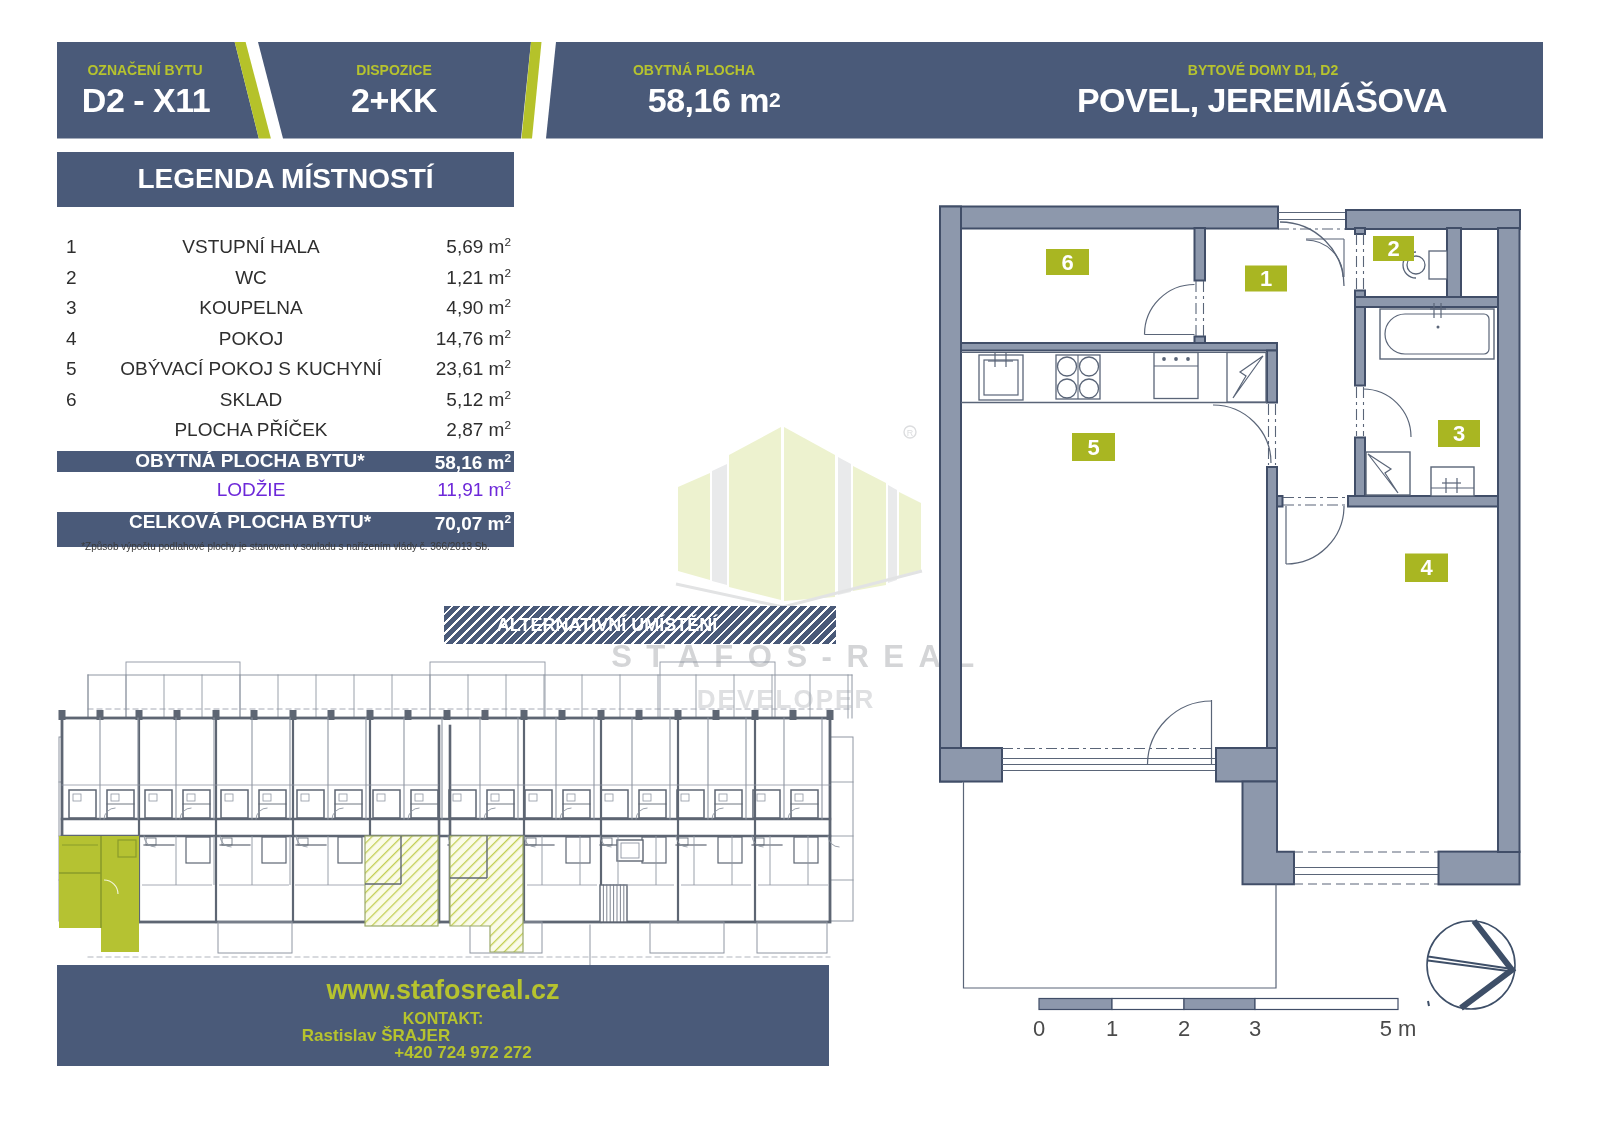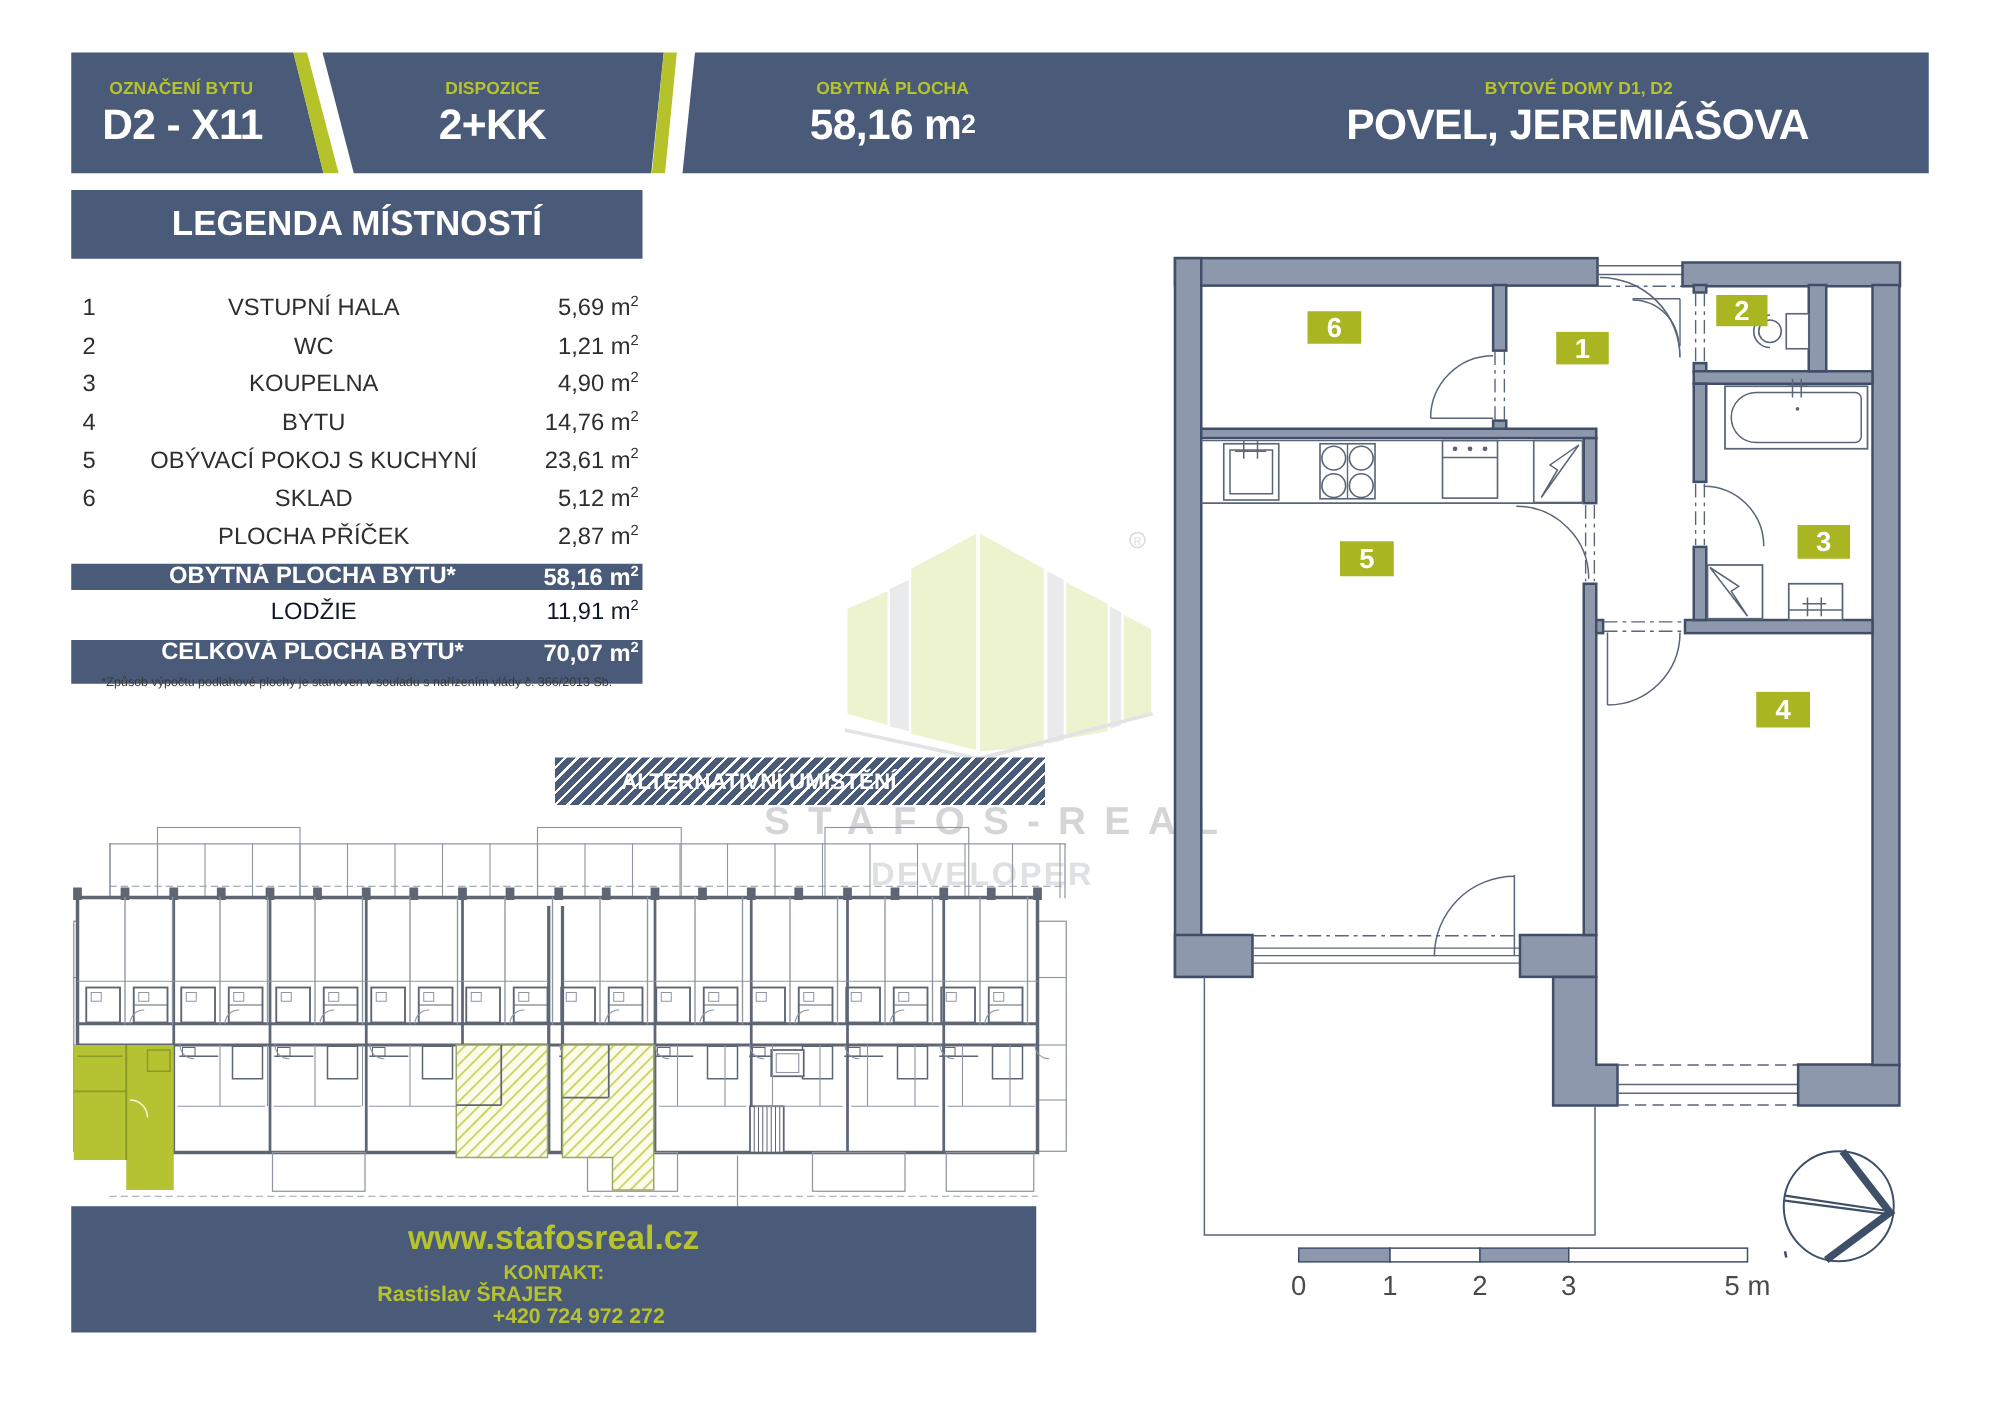--- a/index.html
+++ b/index.html
@@ -552,21 +552,21 @@
 </svg>
 
 <div class="abs gtxt ctr" style="left:60px;top:62px;width:170px;height:16px;font-size:14px;z-index:2;">OZNAČENÍ BYTU</div>
 
 <div class="abs wtxt ctr" style="left:46px;top:80px;width:200px;height:40px;font-size:34px;z-index:2;letter-spacing:-0.5px;">D2 - X11</div>
 
 <div class="abs gtxt ctr" style="left:309px;top:62px;width:170px;height:16px;font-size:14px;z-index:2;">DISPOZICE</div>
 
 <div class="abs wtxt ctr" style="left:294px;top:80px;width:200px;height:40px;font-size:34px;z-index:2;letter-spacing:-0.5px;">2+KK</div>
 
-<div class="abs gtxt ctr" style="left:629px;top:62px;width:170px;height:16px;font-size:14px;z-index:2;">OBYTNÁ PLOCHA</div>
+<div class="abs gtxt ctr" style="left:609px;top:62px;width:170px;height:16px;font-size:14px;z-index:2;">OBYTNÁ PLOCHA</div>
 
 <div class="abs wtxt ctr" style="left:614px;top:80px;width:200px;height:40px;font-size:34px;z-index:2;letter-spacing:-0.5px;">58,16 m<sup>2</sup></div>
 
 <div class="abs gtxt ctr" style="left:1178px;top:62px;width:170px;height:16px;font-size:14px;z-index:2;">BYTOVÉ DOMY D1, D2</div>
 
 <div class="abs wtxt ctr" style="left:1062px;top:80px;width:400px;height:40px;font-size:34px;z-index:2;letter-spacing:-0.5px;">POVEL, JEREMIÁŠOVA</div>
 
 <div class="abs bar ctr wtxt" style="left:57px;top:151.5px;width:457px;height:55px;font-size:28px;z-index:2;">LEGENDA MÍSTNOSTÍ</div>
 
 <div class="abs" style="left:66px;top:236px;width:445px;height:21px;font-size:19px;color:#2e2e2e;z-index:2;">
@@ -582,21 +582,21 @@
     </div>
 
 <div class="abs" style="left:66px;top:297px;width:445px;height:21px;font-size:19px;color:#2e2e2e;z-index:2;">
   <span class="abs" style="left:0;">3</span>
       <span class="abs ctr" style="left:20px;width:330px;">KOUPELNA</span>
       <span class="abs" style="right:0;">4,90 m<sup>2</sup></span>
     </div>
 
 <div class="abs" style="left:66px;top:327.5px;width:445px;height:21px;font-size:19px;color:#2e2e2e;z-index:2;">
   <span class="abs" style="left:0;">4</span>
-      <span class="abs ctr" style="left:20px;width:330px;">BYTU</span>
+      <span class="abs ctr" style="left:20px;width:330px;">POKOJ</span>
       <span class="abs" style="right:0;">14,76 m<sup>2</sup></span>
     </div>
 
 <div class="abs" style="left:66px;top:358px;width:445px;height:21px;font-size:19px;color:#2e2e2e;z-index:2;">
   <span class="abs" style="left:0;">5</span>
       <span class="abs ctr" style="left:20px;width:330px;">OBÝVACÍ POKOJ S KUCHYNÍ</span>
       <span class="abs" style="right:0;">23,61 m<sup>2</sup></span>
     </div>
 
 <div class="abs" style="left:66px;top:388.5px;width:445px;height:21px;font-size:19px;color:#2e2e2e;z-index:2;">
@@ -608,21 +608,21 @@
 <div class="abs" style="left:66px;top:419px;width:445px;height:21px;font-size:19px;color:#2e2e2e;z-index:2;">
   <span class="abs ctr" style="left:20px;width:330px;">PLOCHA PŘÍČEK</span>
       <span class="abs" style="right:0;">2,87 m<sup>2</sup></span>
     </div>
 
 <div class="abs bar wtxt" style="left:57px;top:450.5px;width:457px;height:21px;font-size:19px;z-index:2;">
   <span class="abs ctr" style="left:0px;top:0px;width:386px;height:21px;">OBYTNÁ PLOCHA BYTU*</span>
       <span class="abs" style="right:3px;top:1px;">58,16 m<sup>2</sup></span>
     </div>
 
-<div class="abs" style="left:66px;top:479px;width:445px;height:21px;font-size:19px;color:#0f172a;z-index:2;">
+<div class="abs" style="left:66px;top:479px;width:445px;height:21px;font-size:19px;color:#6d28d9;z-index:2;">
   <span class="abs ctr" style="left:20px;width:330px;">LODŽIE</span>
       <span class="abs" style="right:0;">11,91 m<sup>2</sup></span>
     </div>
 
 <div class="abs bar wtxt" style="left:57px;top:511.5px;width:457px;height:35px;font-size:19px;z-index:2;">
   <span class="abs ctr" style="left:0px;top:0px;width:386px;height:21px;">CELKOVÁ PLOCHA BYTU*</span>
       <span class="abs" style="right:3px;top:1px;">70,07 m<sup>2</sup></span>
     </div>
 
 <div class="abs ctr" style="left:37px;top:539px;width:497px;height:14px;font-size:10px;color:#3a3a3a;z-index:2;white-space:nowrap;">*Způsob výpočtu podlahové plochy je stanoven v souladu s nařízením vlády č. 366/2013 Sb.</div>

